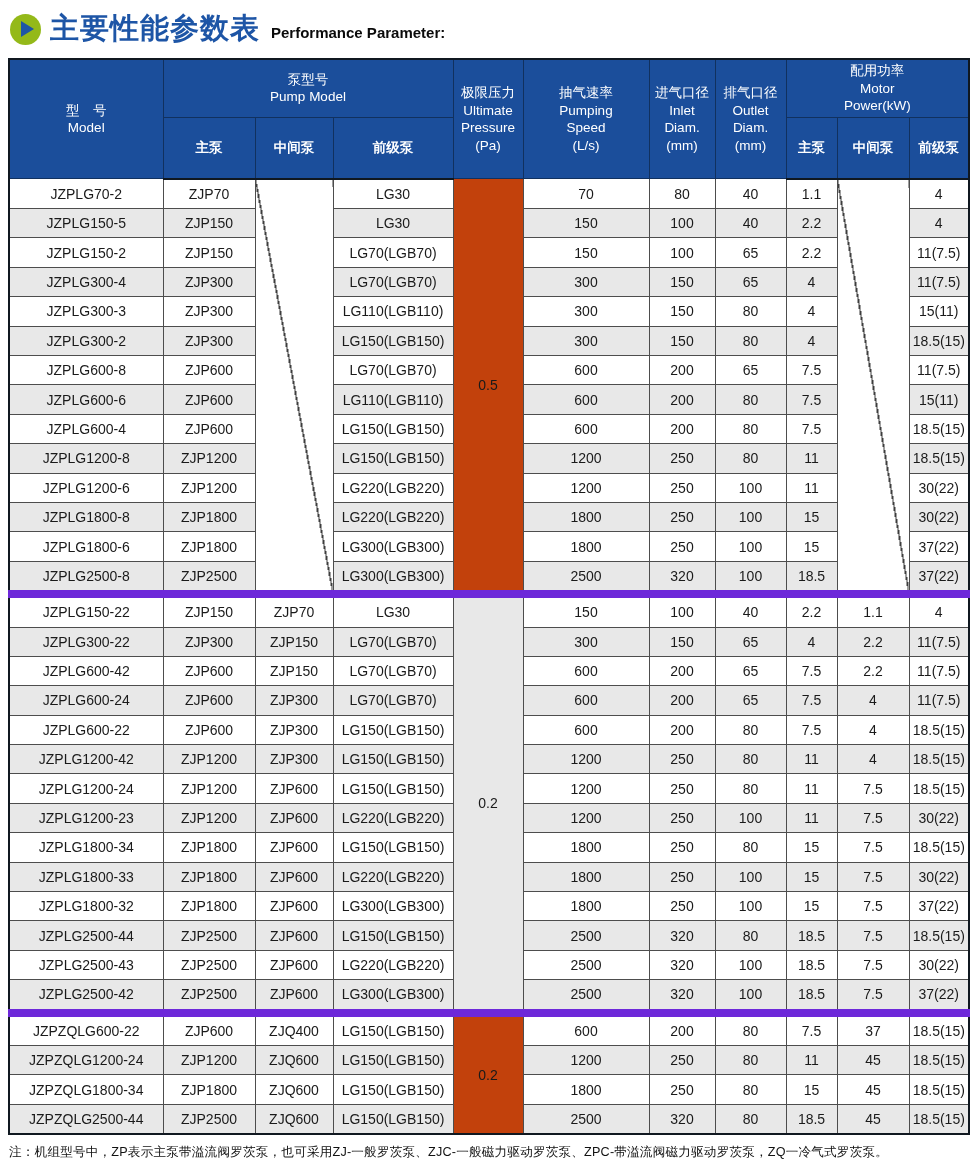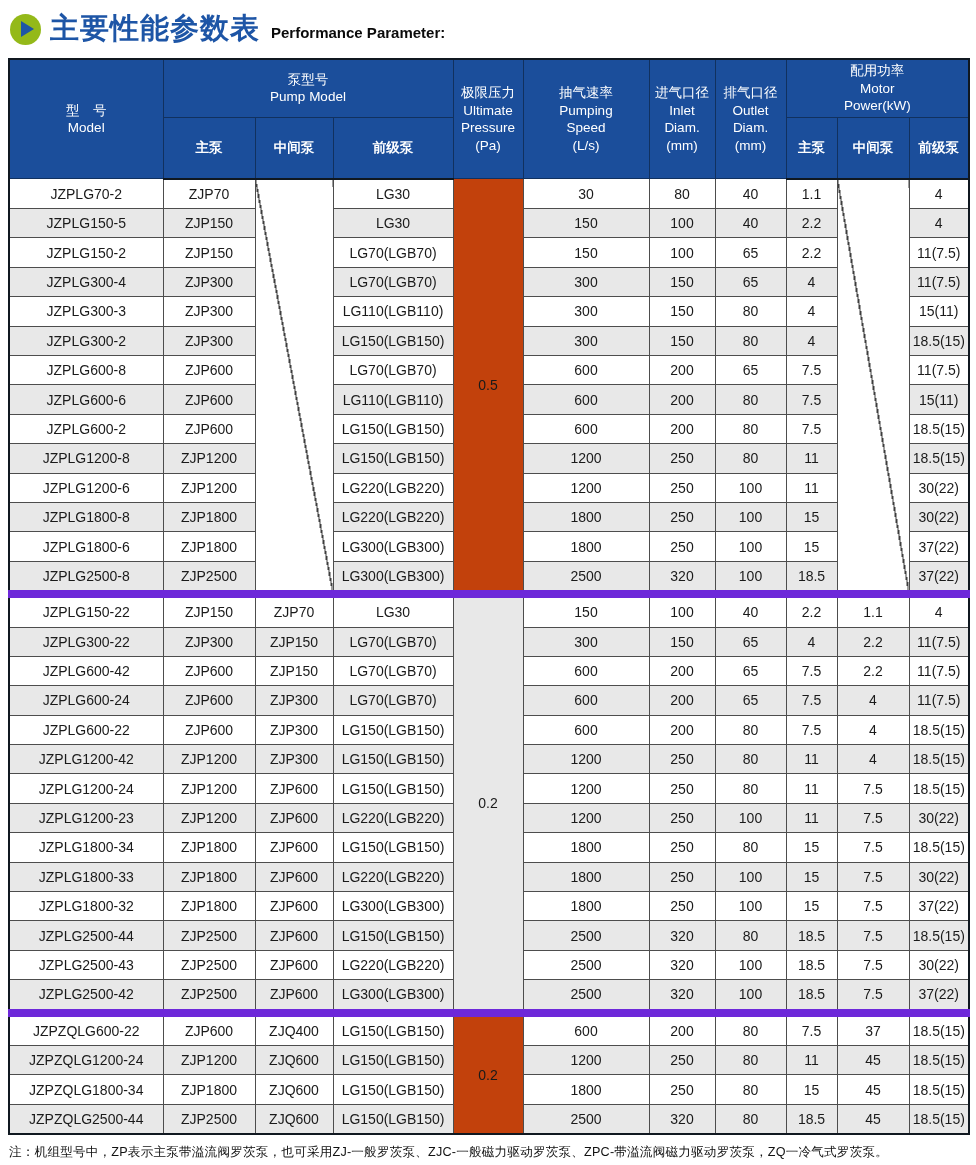--- a/index.html
+++ b/index.html
@@ -108,21 +108,21 @@
         <th>前级泵</th>
       </tr>
     </thead>
     <tbody>
         <tr>
           <td>JZPLG70-2</td>
           <td>ZJP70</td>
           <td rowspan="14" class="diag merged"></td>
           <td>LG30</td>
           <td rowspan="14" class="merged">0.5</td>
-          <td>30</td>
+          <td>70</td>
           <td>80</td>
           <td>40</td>
           <td>1.1</td>
           <td rowspan="14" class="diag merged"></td>
           <td>4</td>
         </tr>
         <tr class="alt">
           <td>JZPLG150-5</td>
           <td>ZJP150</td>
           <td>LG30</td>
@@ -186,21 +186,21 @@
           <td>JZPLG600-6</td>
           <td>ZJP600</td>
           <td>LG110(LGB110)</td>
           <td>600</td>
           <td>200</td>
           <td>80</td>
           <td>7.5</td>
           <td>15(11)</td>
         </tr>
         <tr>
-          <td>JZPLG600-2</td>
+          <td>JZPLG600-4</td>
           <td>ZJP600</td>
           <td>LG150(LGB150)</td>
           <td>600</td>
           <td>200</td>
           <td>80</td>
           <td>7.5</td>
           <td>18.5(15)</td>
         </tr>
         <tr class="alt">
           <td>JZPLG1200-8</td>

